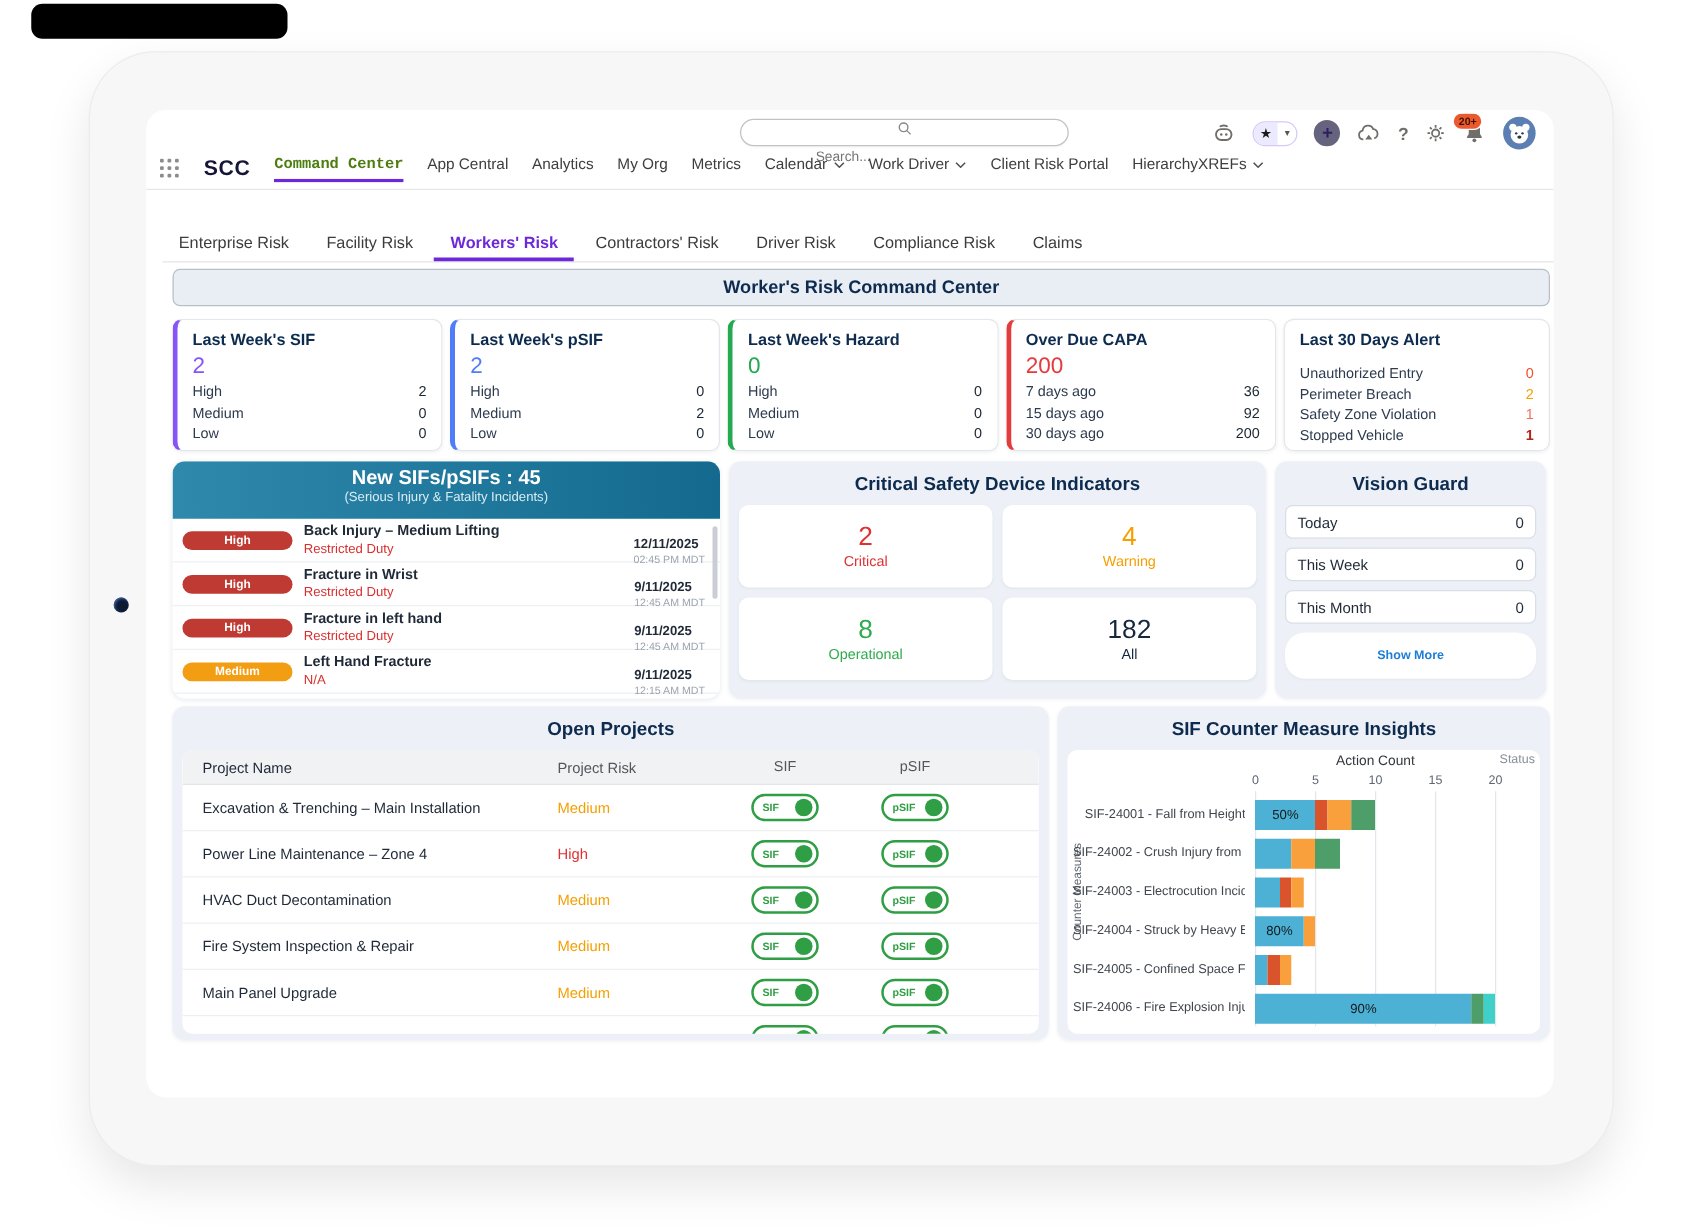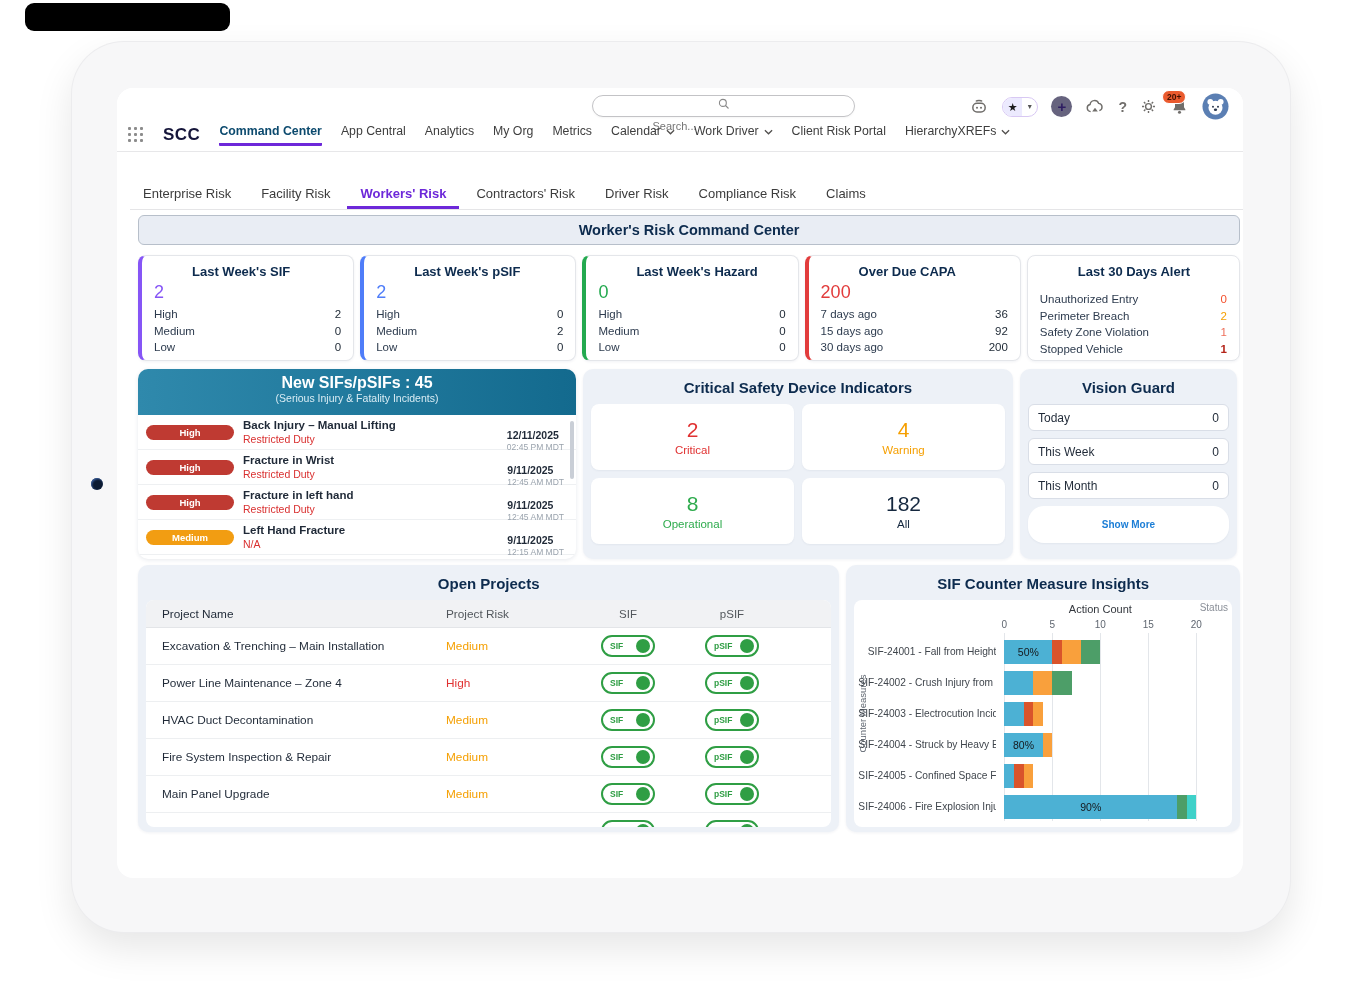--- a/index.html
+++ b/index.html
@@ -21,34 +21,34 @@
   .star-pill .s1 { flex:1.2; background:#eceafe; text-align:center; font-size:11px; color:#1b1b1b; line-height:18px; }
   .star-pill .s2 { flex:1; text-align:center; font-size:8px; color:#555; }
   .plus-circle { width:21px; height:21px; border-radius:50%; background:#66637e; color:#2e1d62; font-size:15px; font-weight:bold; display:flex; align-items:center; justify-content:center; line-height:0; }
   .q-help { font-size:14px; font-weight:bold; color:#706e6b; }
   .badge { position:absolute; top:-7px; left:-8px; background:#ea5a2e; color:#401000; font-size:8.5px; font-weight:bold; border-radius:8px; padding:1px 4px; border:1px solid #fff; }
   .nav-row { position:absolute; left:11px; bottom:5px; display:flex; align-items:center; gap:19px; }
   .waffle { display:grid; grid-template-columns:repeat(3,4px); grid-template-rows:repeat(3,4px); gap:2px; cursor:pointer; }
   .waffle i { width:3.4px; height:3.4px; border-radius:1px; background:#8c8c8c; }
   .logo { font-size:17px; font-weight:bold; letter-spacing:.5px; color:#15153a; }
   .nav-item { display:flex; align-items:center; gap:5px; font-size:12.3px; color:#3e3e3e; cursor:pointer; padding-bottom:5px; border-bottom:3px solid transparent; }
-  .nav-item.active { color:#0c4a6e; font-weight:bold; border-bottom-color:#6d28d9; border-radius:1px; }
+  .nav-item.active { color:#4d7c0f; font-weight:bold; border-bottom-color:#6d28d9; border-radius:1px;font-family:Liberation Mono, monospace; }
 
   
   .tabstrip { position:absolute; top:92px; left:13px; right:0; height:30px; display:flex; gap:4px; border-bottom:1px solid #e5e5e7; }
   .tab { padding:0 13px; font-size:13px; color:#3c3c3c; display:flex; align-items:center; cursor:pointer; border-bottom:3px solid transparent; }
   .tab.active { color:#6d28d9; font-weight:bold; border-bottom-color:#6d28d9; }
 
   
   .titlebar { position:absolute; top:127px; left:21px; width:1102px; height:30px; background:#e9edf4; border:1px solid #b7bfca; border-radius:6px; display:flex; align-items:center; justify-content:center; font-size:14.5px; font-weight:bold; color:#0d2b4e; }
 
   
   .kpi-row { position:absolute; top:167px; left:21px; width:1102px; height:106px; display:flex; gap:6px; }
   .kpi-card { flex:1; background:#fff; border:1px solid #e4e6ea; border-radius:8px; padding:8px 12px 6px; box-shadow:0 1px 3px rgba(20,40,80,.06); cursor:pointer; }
-  .kpi-title { font-size:13px; font-weight:bold; color:#0d2b4e; margin-bottom:3px;margin-left:38px; }
+  .kpi-title { font-size:13px; font-weight:bold; color:#0d2b4e; margin-bottom:3px; }
   .kpi-value { font-size:18px; margin-bottom:3px; font-weight:normal; }
   .kpi-line { display:flex; justify-content:space-between; font-size:11.5px; color:#2d3b4e; line-height:16.5px; }
   .kpi-line .v { color:#1c2733; }
 
   
   .mid-row { position:absolute; top:281px; left:21px; width:1102px; height:190px; display:flex; gap:7px; }
   .sifs-card { width:438px; background:#fff; border-radius:10px; box-shadow:0 1px 4px rgba(20,40,80,.10); overflow:hidden; position:relative; }
   .sifs-head { height:46px; background:linear-gradient(90deg,#2f89ac,#136a8e); color:#fff; text-align:center; padding-top:5px; }
   .sifs-head .t { font-size:16px; font-weight:bold; }
   .sifs-head .st { font-size:10.5px; color:#d9ecf4; }
@@ -324,21 +324,21 @@
   <div class="mid-row">
     <div class="sifs-card">
       <div class="sifs-head">
         <div class="t">New SIFs/pSIFs : 45</div>
         <div class="st">(Serious Injury &amp; Fatality Incidents)</div>
       </div>
       <div id="sif-list">
           <div class="sif-item">
             <div class="sev-pill" style="background: rgb(191, 58, 50);">High</div>
             <div class="sif-mid">
-              <div class="t">Back Injury – Manual Lifting</div>
+              <div class="t">Back Injury – Medium Lifting</div>
               <div class="s">Restricted Duty</div>
             </div>
             <div class="sif-date">
               <div class="d">12/11/2025</div>
               <div class="tm">02:45 PM MDT</div>
             </div>
           </div>
           <div class="sif-item">
             <div class="sev-pill" style="background: rgb(191, 58, 50);">High</div>
             <div class="sif-mid">

